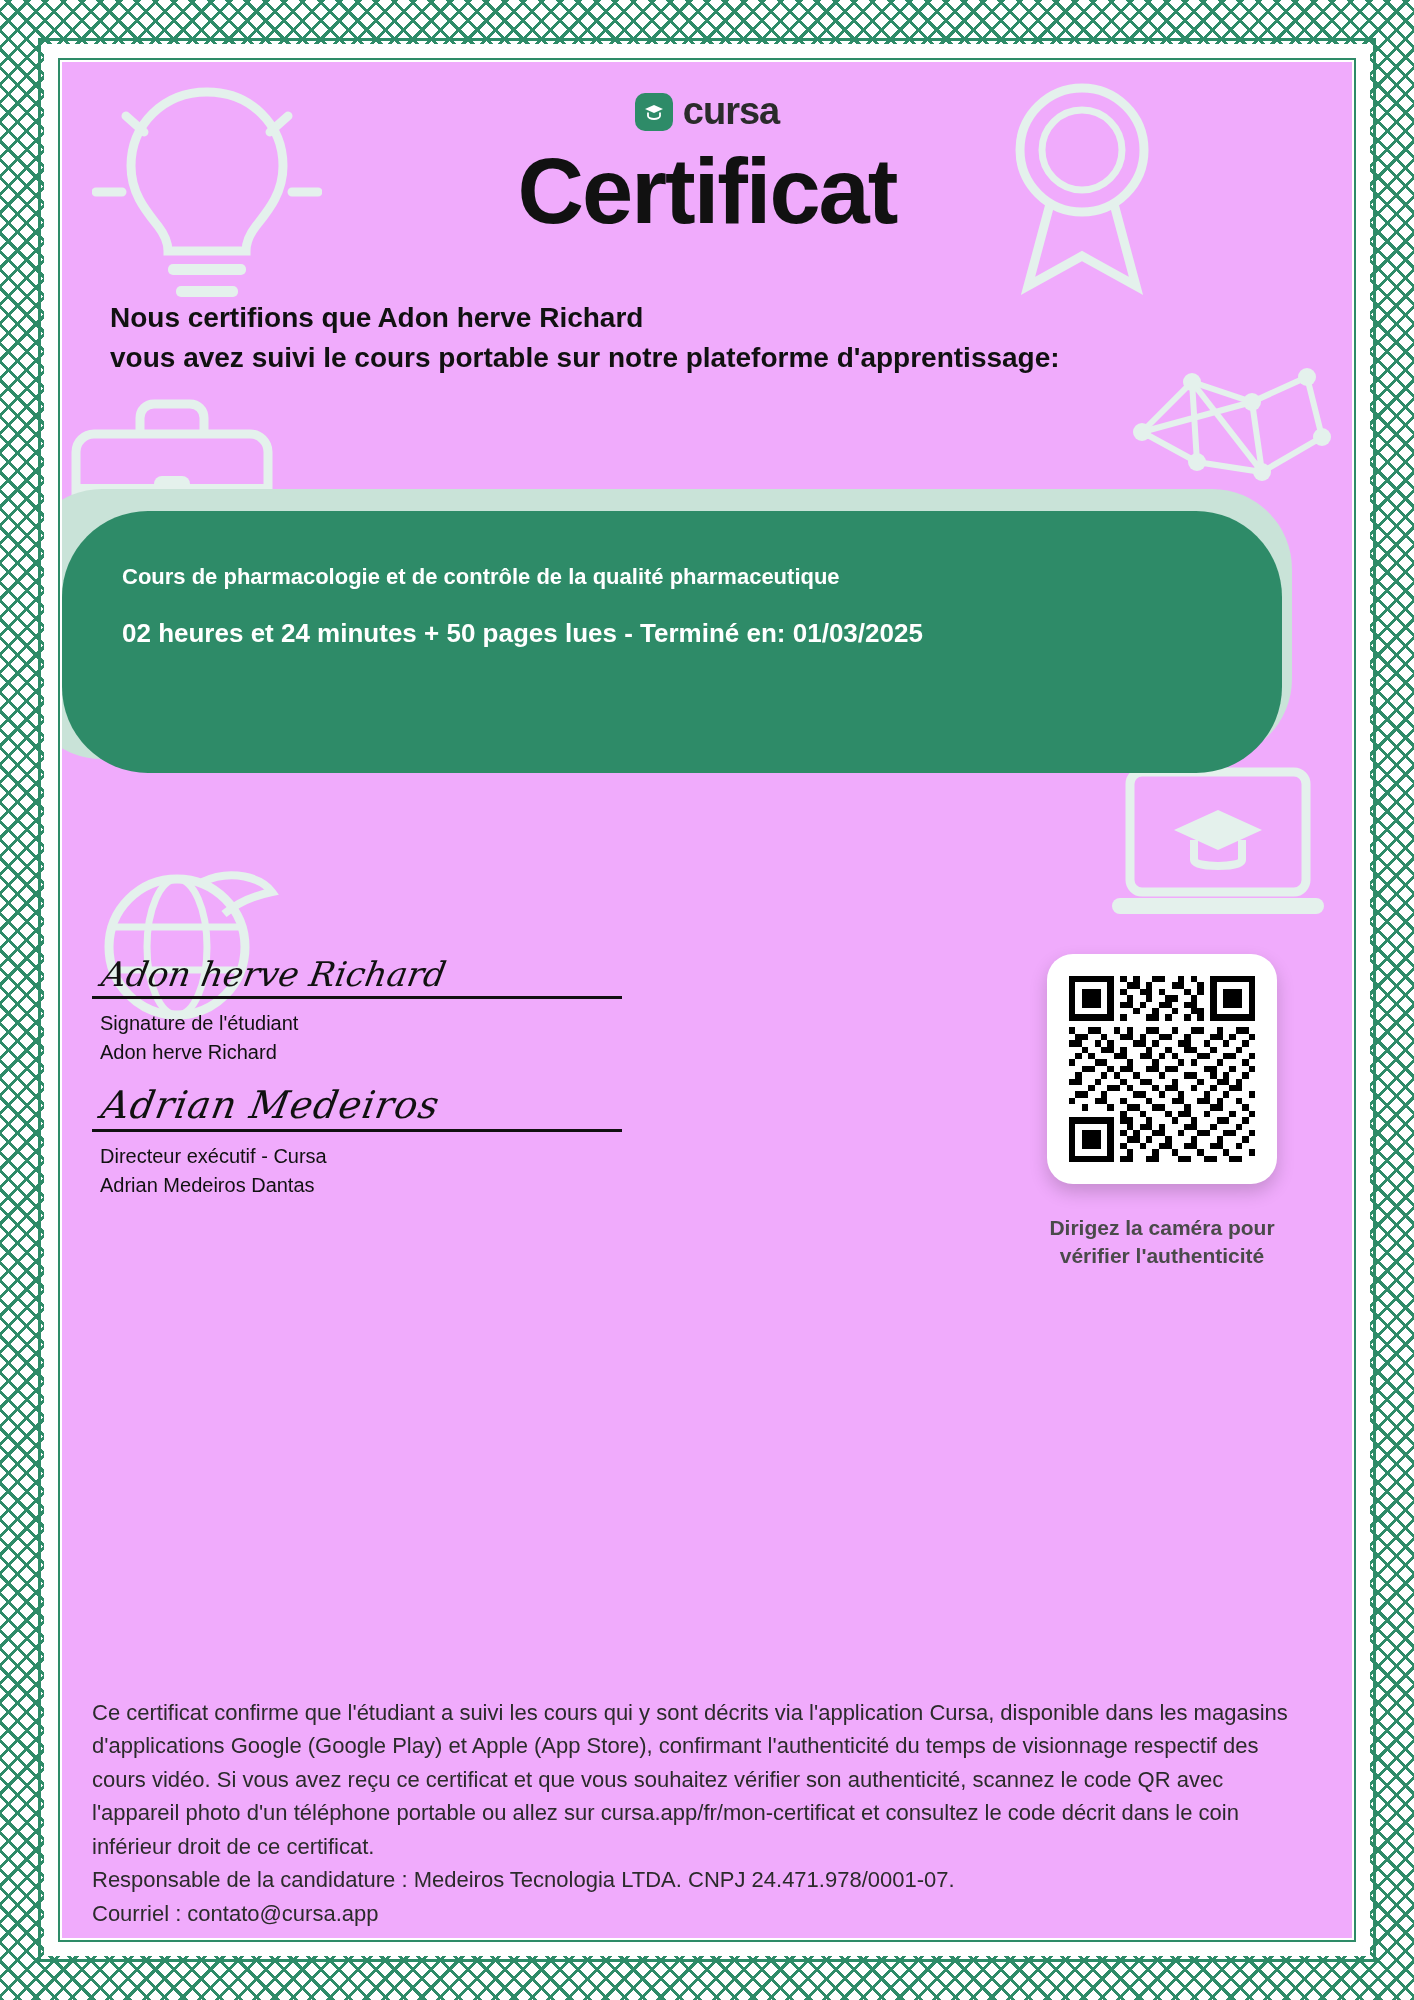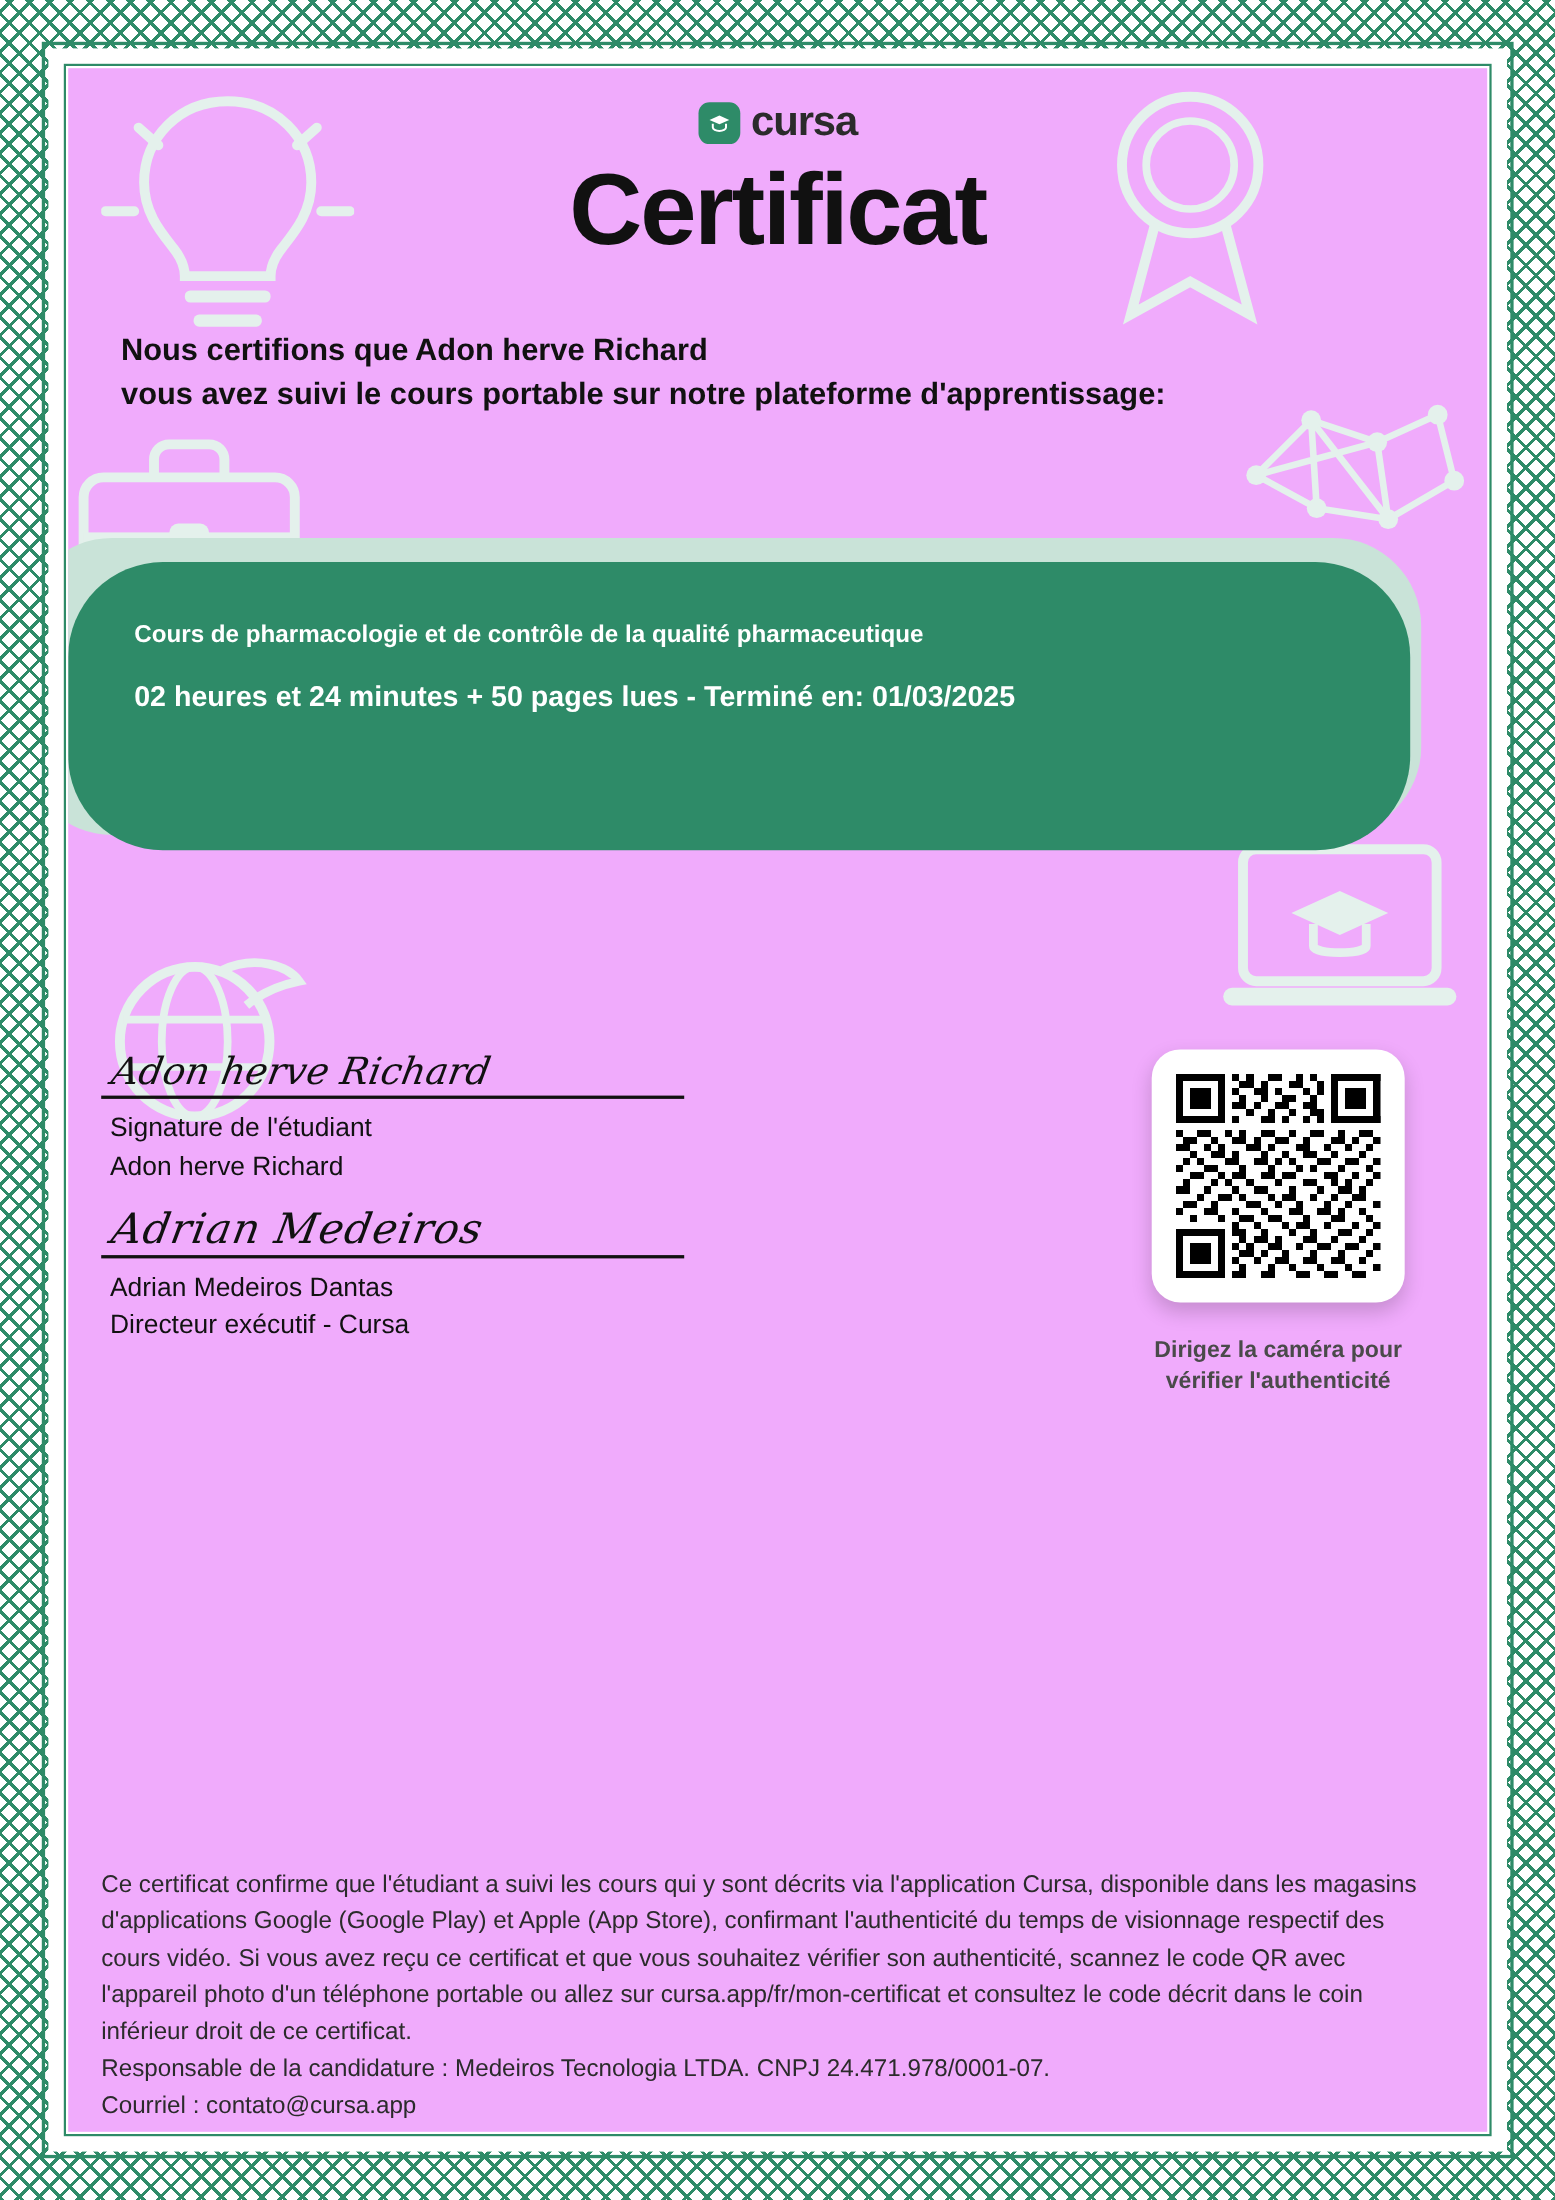--- a/index.html
+++ b/index.html
@@ -193,21 +193,21 @@
     font-size: 38px;
     letter-spacing: 1px;
   }
   .sig-line {
     width: 530px;
     height: 3px;
     background: #111;
     margin-bottom: 10px;
   }
   .sig-name {
-    font-size: 24px;
+    font-size: 20px;
     color: #111;
     line-height: 1.45;
     padding-left: 8px;
   }
 
   
   .qr-wrap {
     position: absolute;
     top: 0;
     right: 60px;
@@ -340,22 +340,22 @@
       <div class="sig-block">
         <div class="sig-script">Adon herve Richard</div>
         <div class="sig-line"></div>
         <div class="sig-name">Signature de l'étudiant</div>
         <div class="sig-name">Adon herve Richard</div>
       </div>
 
       <div class="sig-block">
         <div class="sig-script second">Adrian Medeiros</div>
         <div class="sig-line"></div>
+        <div class="sig-name">Directeur exécutif - Cursa</div>
         <div class="sig-name">Adrian Medeiros Dantas</div>
-        <div class="sig-name">Directeur exécutif - Cursa</div>
       </div>
 
       <div class="qr-wrap">
         <div class="qr-card">
           <svg width="186" height="186" viewBox="0 0 29 29" shape-rendering="crispEdges">
             <rect width="29" height="29" fill="#ffffff"></rect>
             <g fill="#000000">
               <rect x="0" y="0" width="7" height="1"></rect>
                 <rect x="0" y="6" width="7" height="1"></rect>
               <rect x="0" y="0" width="1" height="7"></rect>

